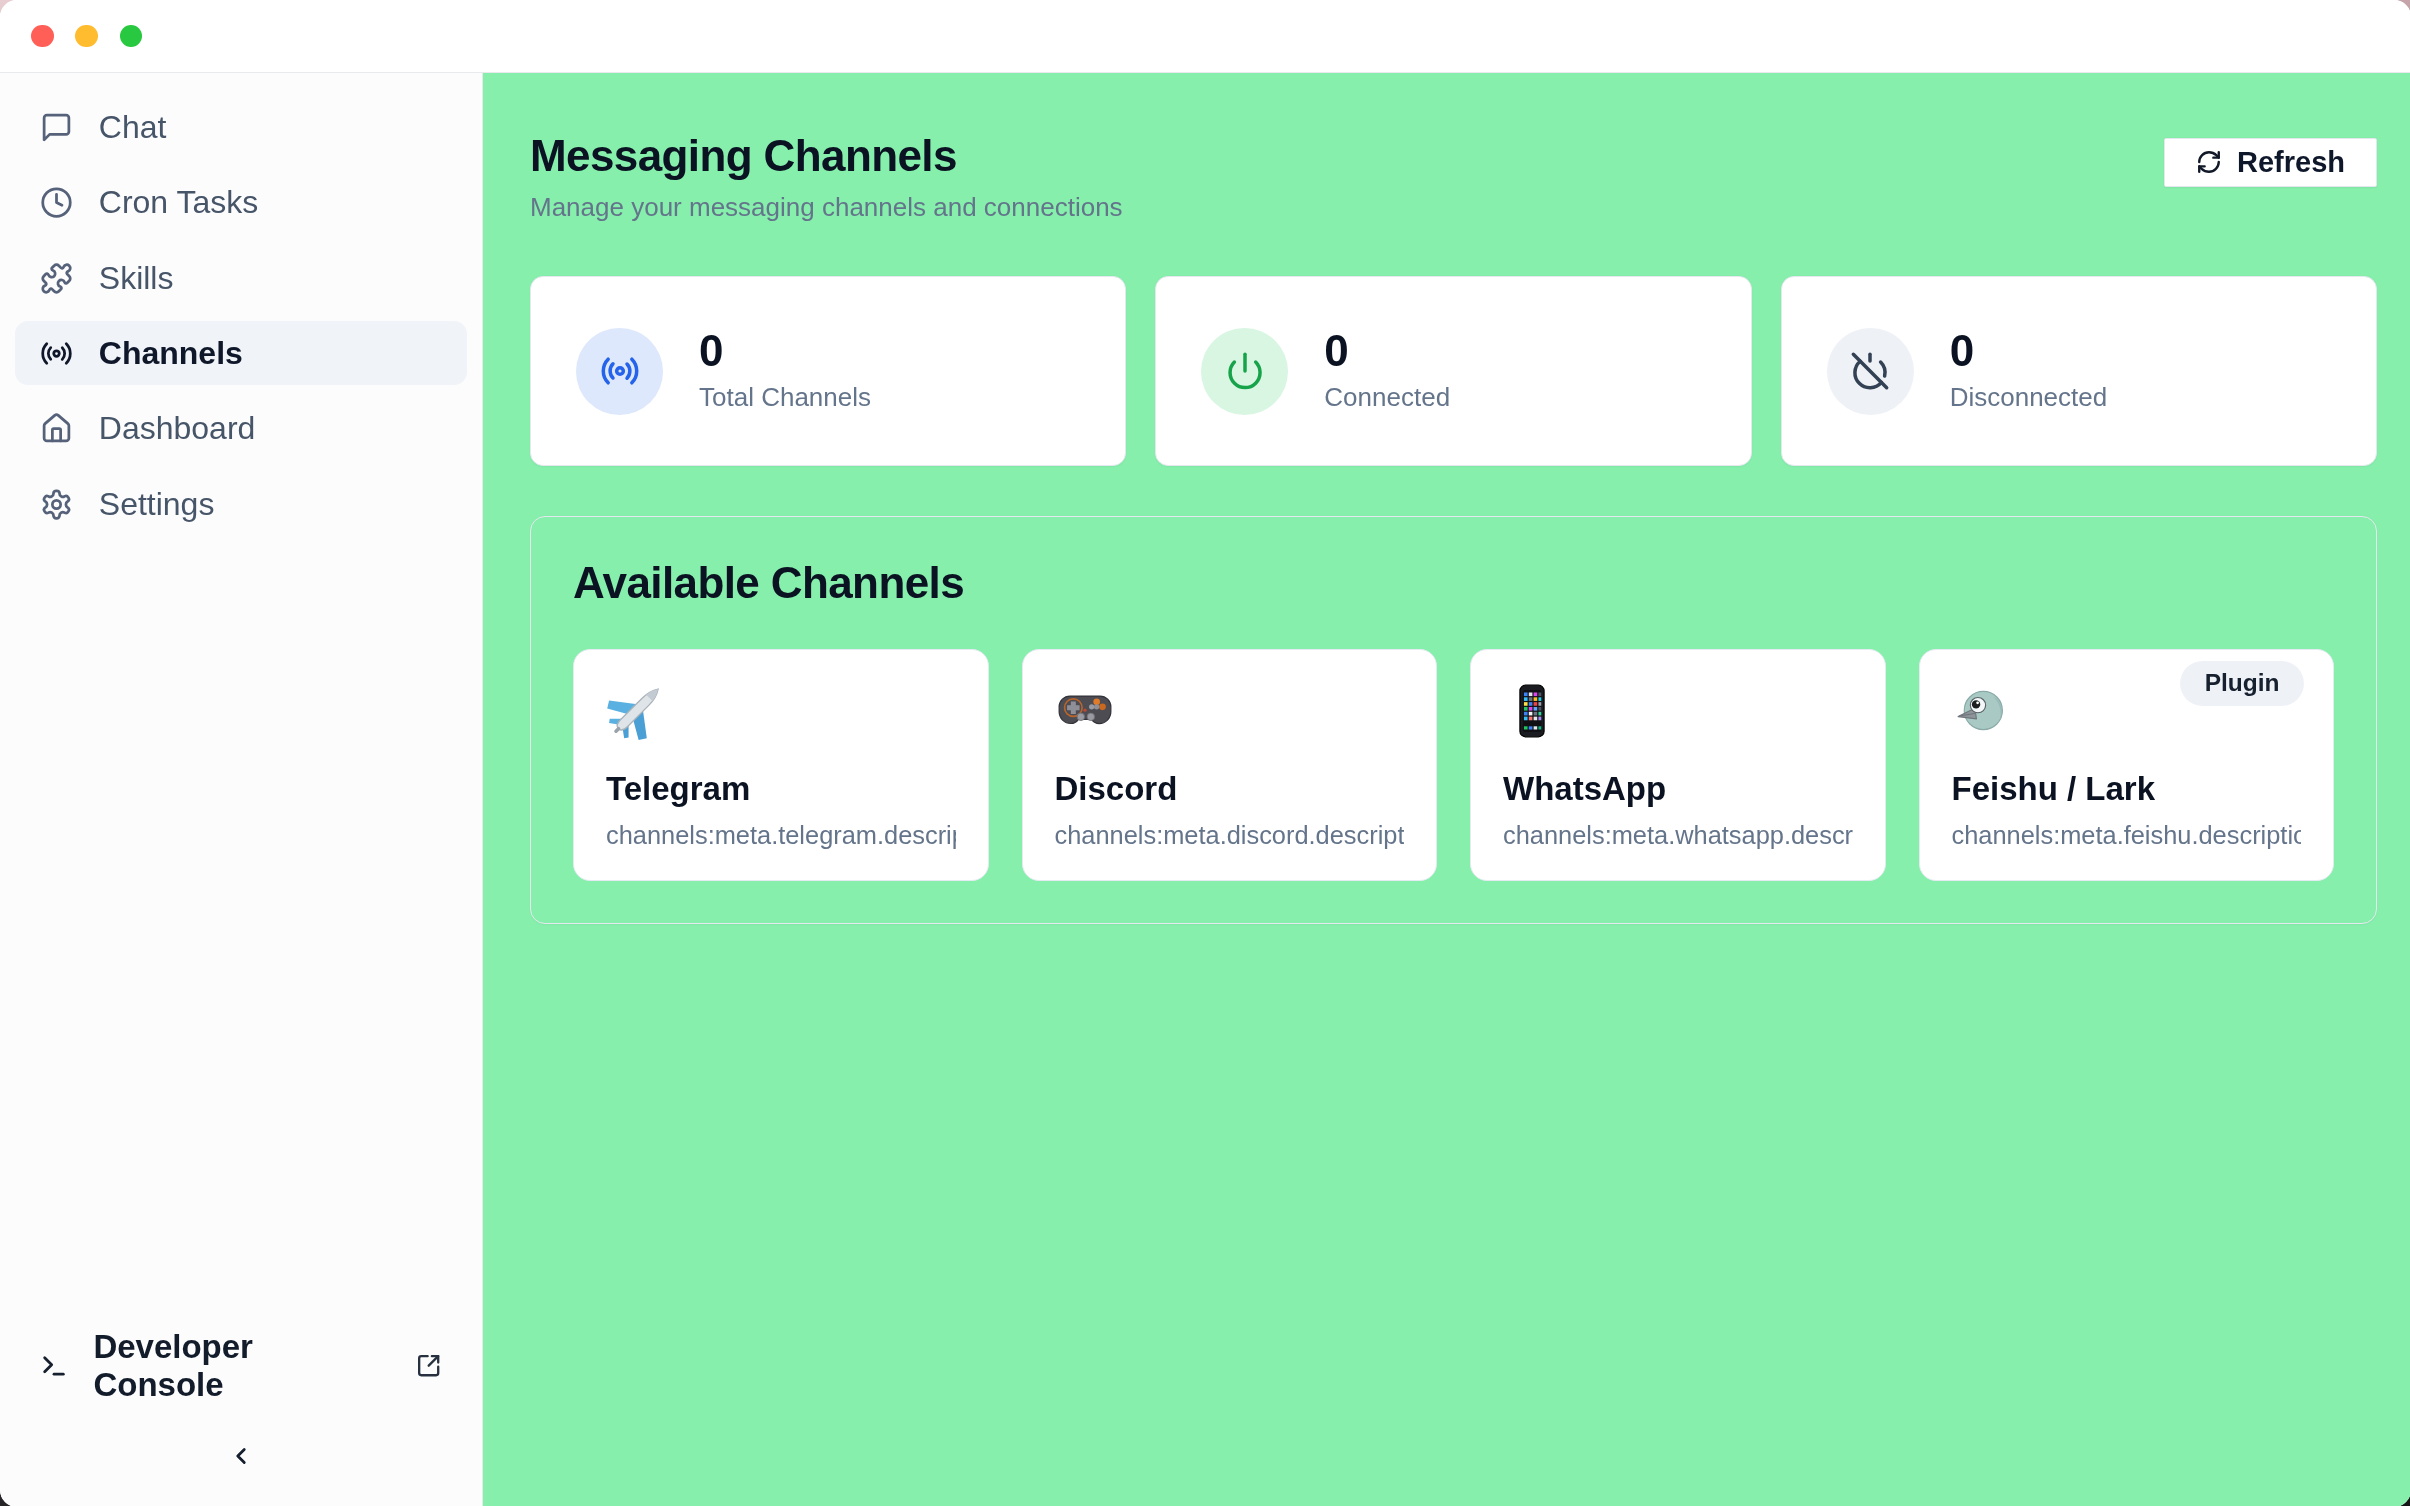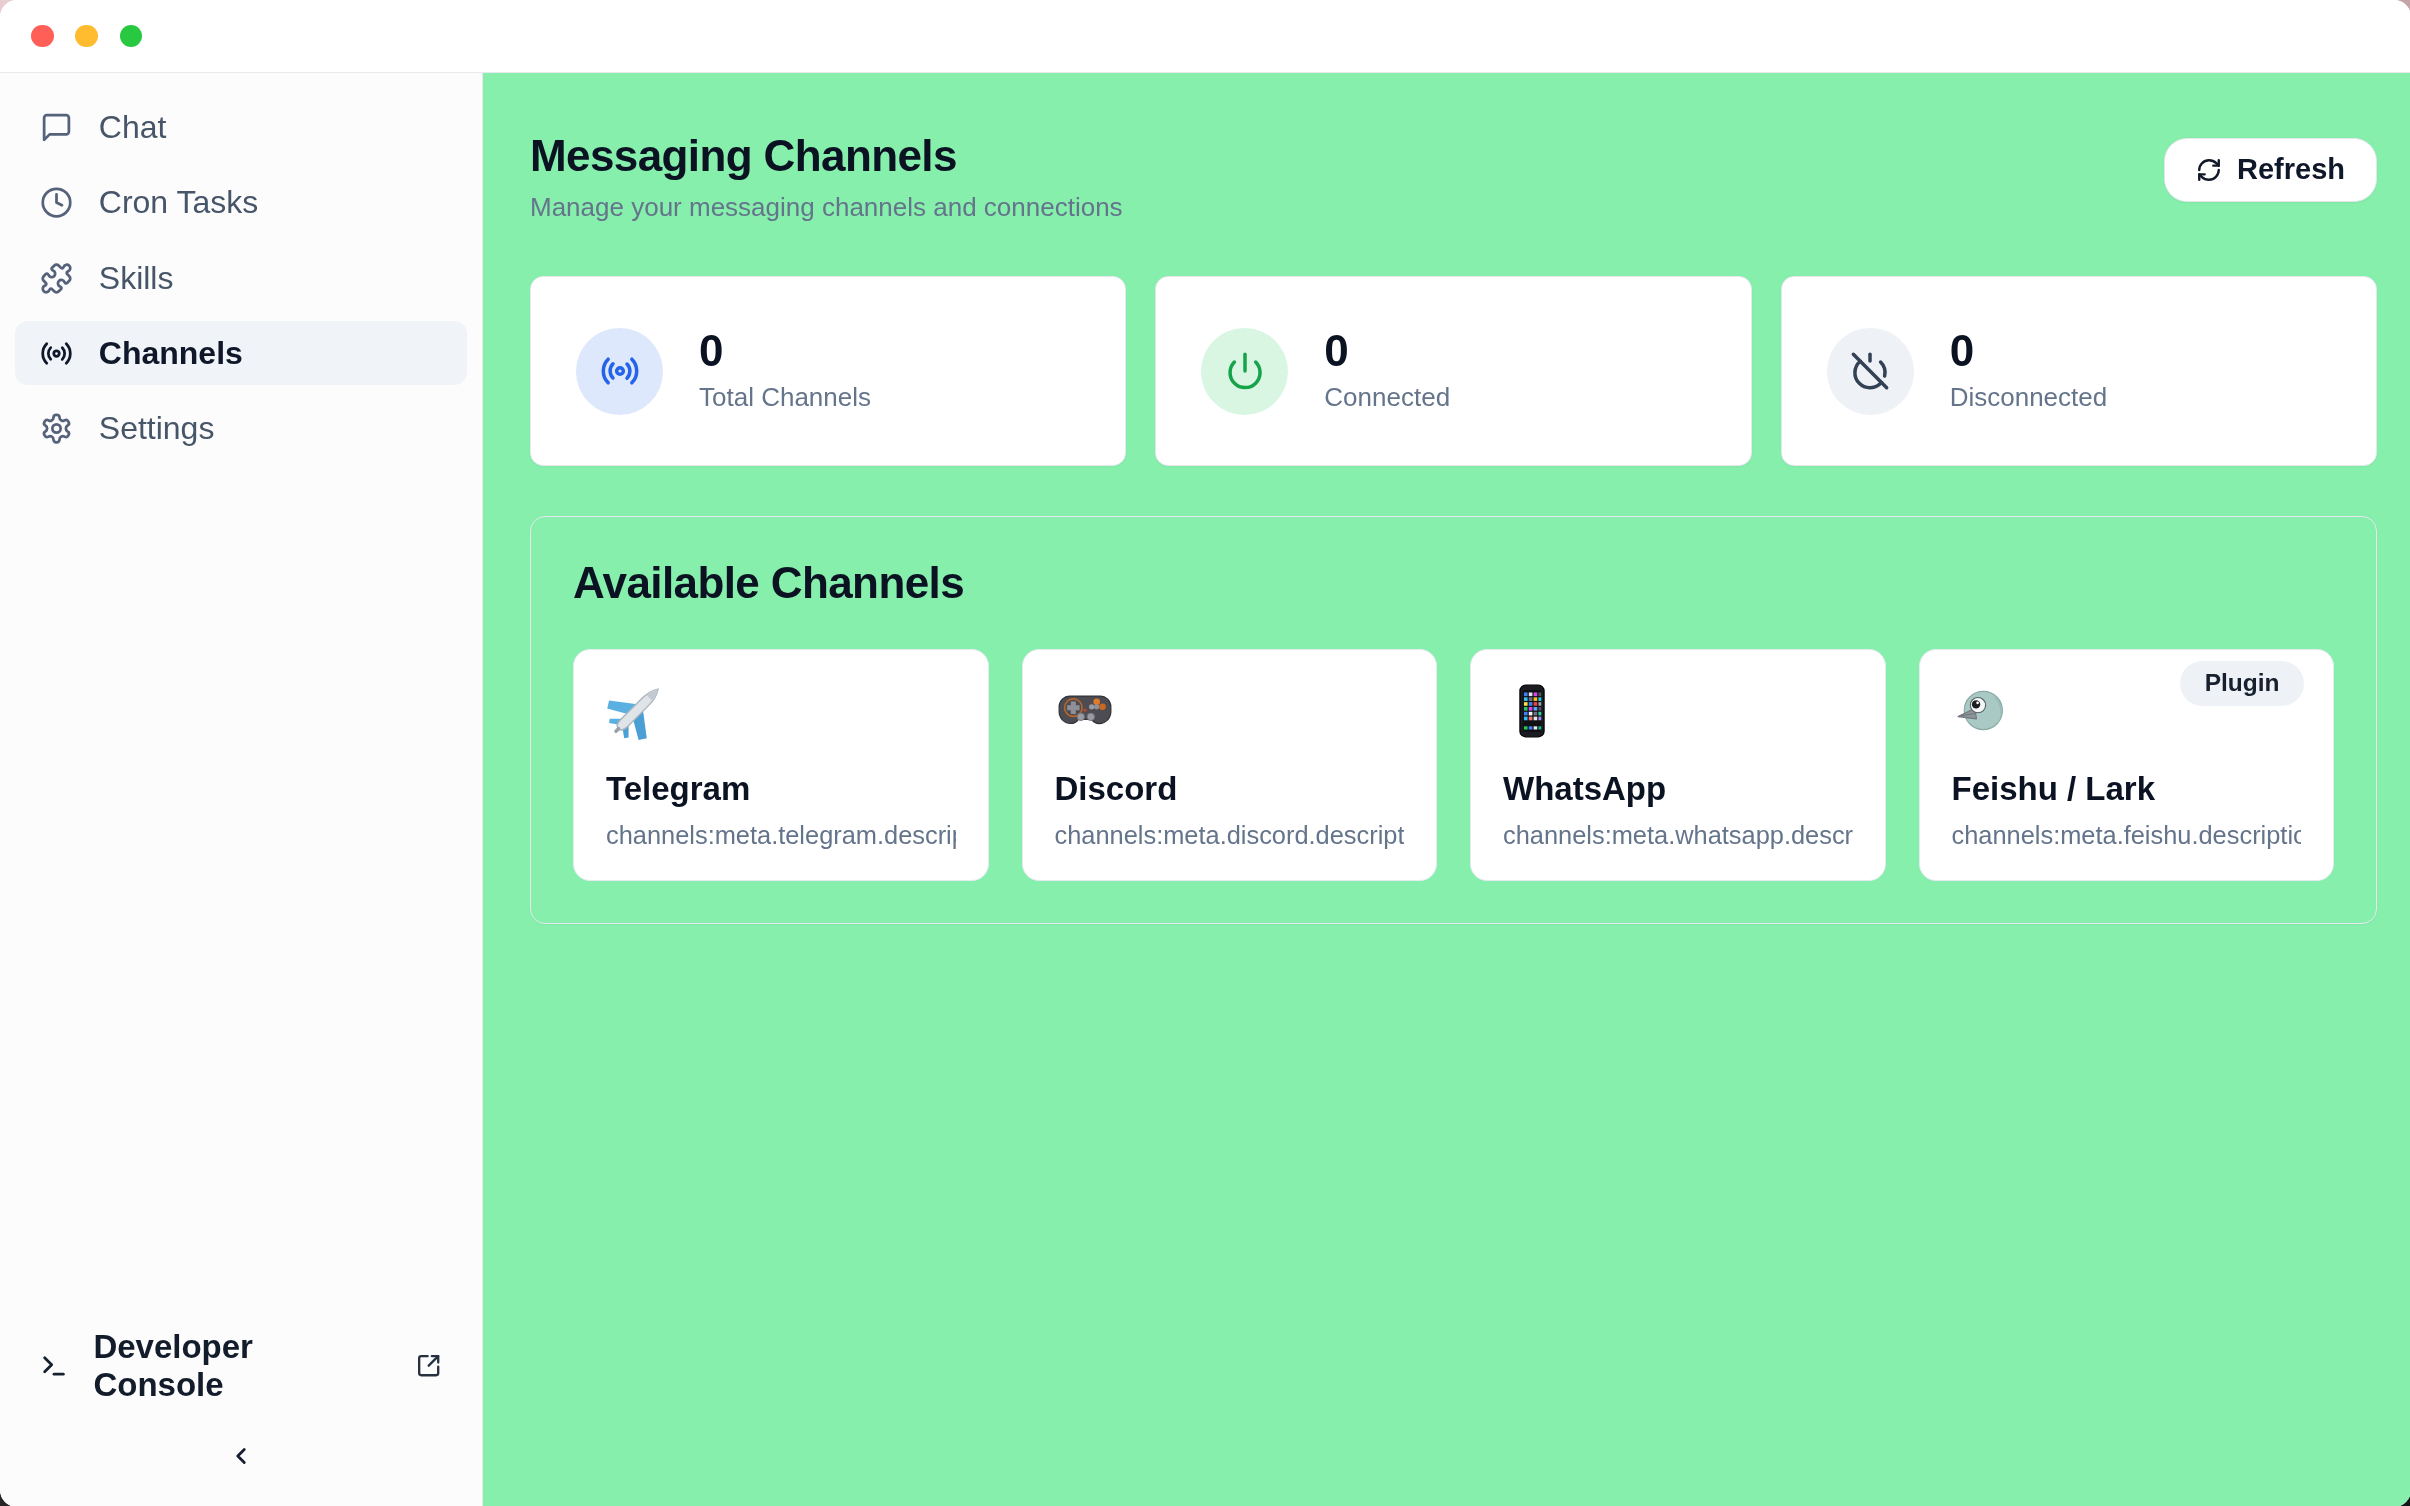--- a/index.html
+++ b/index.html
@@ -41,22 +41,22 @@
   .collapse-row { display:flex; justify-content:center; margin-top:49px; }
   .collapse-btn { width:56px; height:43px; display:flex; align-items:center; justify-content:center;
     color:#16202e; cursor:pointer; background:none; border:none; }
   .collapse-btn svg { width:26px; height:26px; }
   
   .main { flex:1; background:#86efac; padding:60px 34px 0 47px; overflow:hidden; }
   .header-row { display:flex; justify-content:space-between; align-items:flex-start; }
   .page-title { font-size:44px; font-weight:700; color:#0b1323; letter-spacing:-0.6px; line-height:1.05; }
   .page-subtitle { font-size:26px; color:#64748b; margin-top:13px; }
   .header-actions { display:flex; gap:21px; margin-top:4.7px; }
-  .btn { display:flex; align-items:center; gap:15px; height:64px; padding:0 31px;
-    border-radius:23px; font-size:29px; font-weight:600; cursor:pointer;
+  .btn { display:flex; align-items:center; gap:15px; height:49px; padding:0 31px;
+    border-radius:2px; font-size:29px; font-weight:600; cursor:pointer;
     font-family:"Liberation Sans","DejaVu Sans",sans-serif; }
   .btn-outline { background:#fff; border:0.9px solid #e3e7ee; color:#0f172a;
     box-shadow:0 0.9px 1.9px rgba(16,24,40,.05); }
   .btn-outline .bicon { width:26px; height:26px; color:#111827; }
   .btn-primary { background:#2563eb; border:0.9px solid #2563eb; color:#fff; }
   .btn-primary .bicon { width:28px; height:28px; color:#fff; }
   
   .stats-row { display:grid; grid-template-columns:repeat(3,1fr); gap:29px; margin-top:53px; }
   .stat-card { height:190px; background:#fff; border:0.9px solid #e5e8ef; border-radius:13px;
     display:flex; align-items:center; padding-left:45px; gap:36px;
@@ -135,20 +135,29 @@
                 <path d="M4.9 19.1C1 15.2 1 8.8 4.9 4.9"></path>
                 <path d="M7.8 16.2c-2.3-2.3-2.3-6.1 0-8.5"></path>
                 <circle cx="12" cy="12" r="2"></circle>
                 <path d="M16.2 7.8c2.3 2.3 2.3 6.1 0 8.5"></path>
                 <path d="M19.1 4.9C23 8.8 23 15.2 19.1 19.1"></path>
               </svg>
           </span>
           <span>Channels</span>
         </div>
 
+        <div class="nav-item">
+          <span class="nicon">
+            <svg viewBox="0 0 24 24" fill="none" stroke="currentColor" stroke-width="2" stroke-linecap="round" stroke-linejoin="round">
+                <path d="M15 21v-8a1 1 0 0 0-1-1h-4a1 1 0 0 0-1 1v8"></path>
+                <path d="M3 10a2 2 0 0 1 .709-1.528l7-6a2 2 0 0 1 2.582 0l7 6A2 2 0 0 1 21 10v9a2 2 0 0 1-2 2H5a2 2 0 0 1-2-2z"></path>
+              </svg>
+          </span>
+          <span>Dashboard</span>
+        </div>
 
         <div class="nav-item">
           <span class="nicon">
             <svg viewBox="0 0 24 24" fill="none" stroke="currentColor" stroke-width="2" stroke-linecap="round" stroke-linejoin="round">
                 <path d="M12.22 2h-.44a2 2 0 0 0-2 2v.18a2 2 0 0 1-1 1.73l-.43.25a2 2 0 0 1-2 0l-.15-.08a2 2 0 0 0-2.73.73l-.22.38a2 2 0 0 0 .73 2.73l.15.1a2 2 0 0 1 1 1.72v.51a2 2 0 0 1-1 1.74l-.15.09a2 2 0 0 0-.73 2.73l.22.38a2 2 0 0 0 2.73.73l.15-.08a2 2 0 0 1 2 0l.43.25a2 2 0 0 1 1 1.73V20a2 2 0 0 0 2 2h.44a2 2 0 0 0 2-2v-.18a2 2 0 0 1 1-1.73l.43-.25a2 2 0 0 1 2 0l.15.08a2 2 0 0 0 2.73-.73l.22-.39a2 2 0 0 0-.73-2.73l-.15-.08a2 2 0 0 1-1-1.74v-.5a2 2 0 0 1 1-1.74l.15-.09a2 2 0 0 0 .73-2.73l-.22-.38a2 2 0 0 0-2.73-.73l-.15.08a2 2 0 0 1-2 0l-.43-.25a2 2 0 0 1-1-1.73V4a2 2 0 0 0-2-2z"></path>
                 <circle cx="12" cy="12" r="3"></circle>
               </svg>
           </span>
           <span>Settings</span>
         </div>

